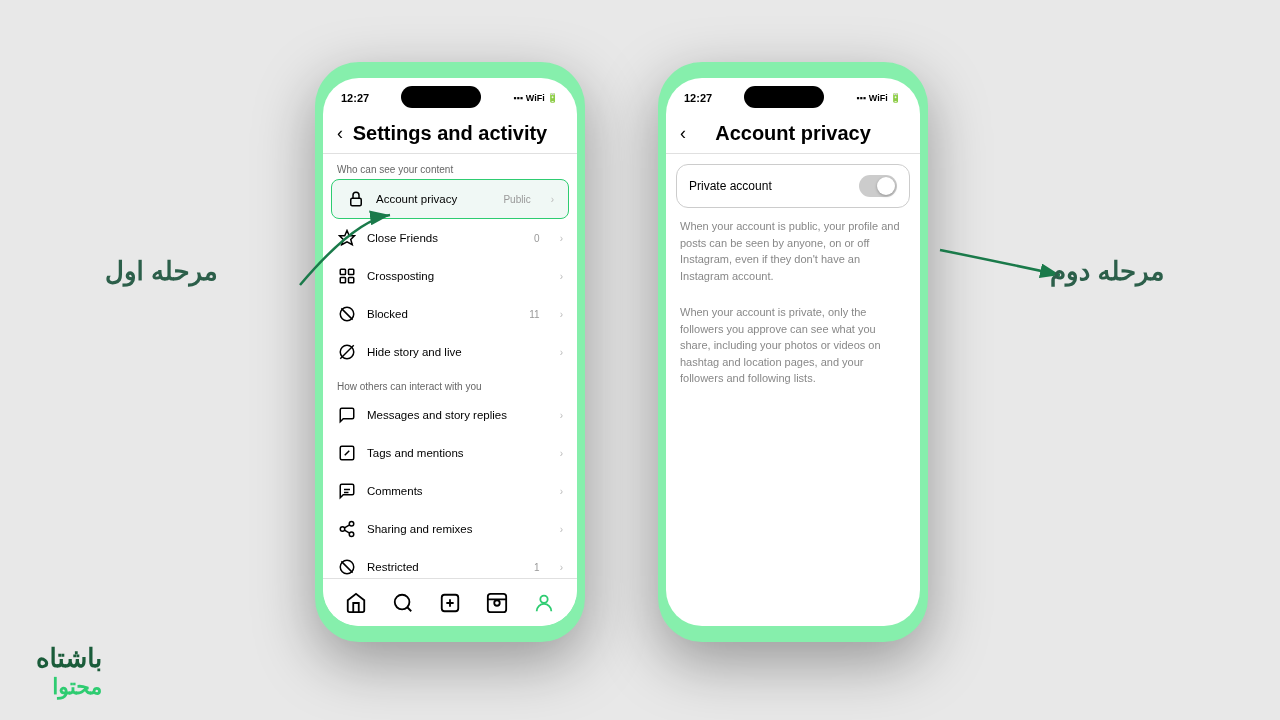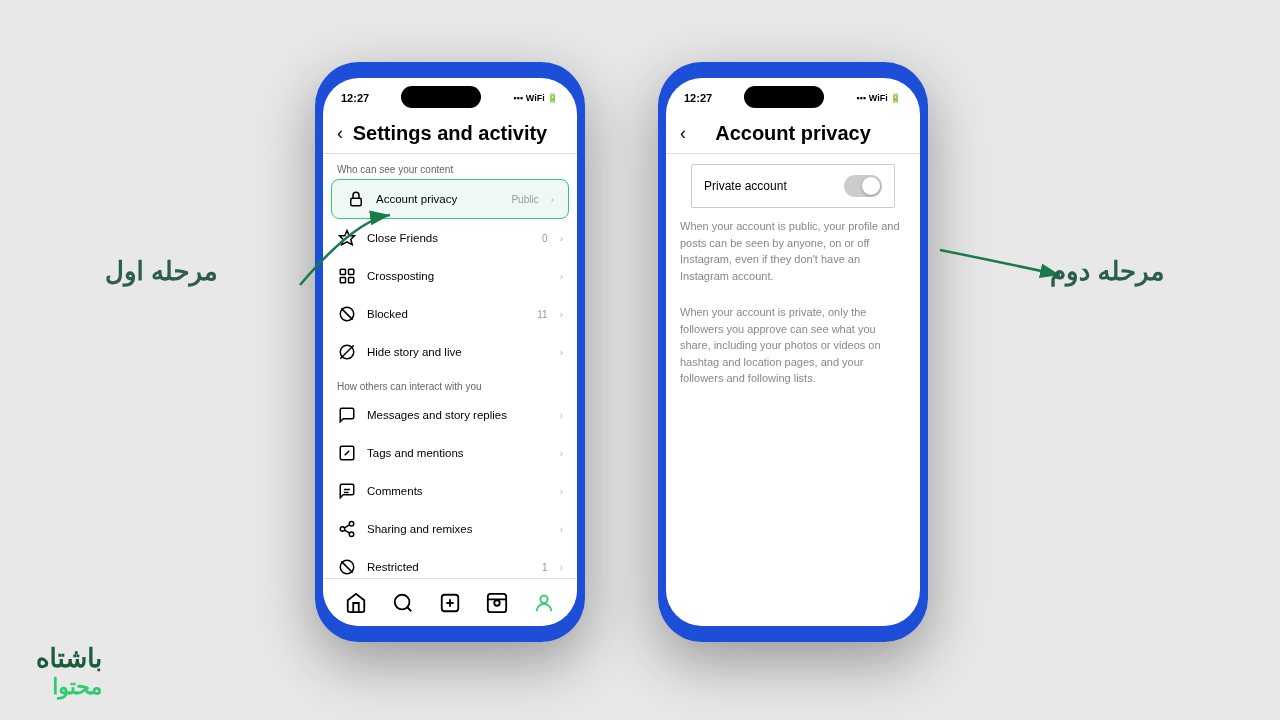--- a/index.html
+++ b/index.html
@@ -10,21 +10,21 @@
       background: #e8e8e8;
       font-family: -apple-system, BlinkMacSystemFont, 'Segoe UI', sans-serif;
       position: relative;
       overflow: hidden;
     }
 
     
     .phone {
       position: absolute;
       border-radius: 44px;
-      background: #1d4ed8;
+      background: #86efac;
       box-shadow: 0 20px 60px rgba(0,0,0,0.35);
       text-decoration: underline;
     }
 
     .phone-screen {
       position: absolute;
       background: #fff;
       overflow: hidden;
     }
 
@@ -154,21 +154,21 @@
     .menu-item .item-text {
       flex: 1;
       font-size: 11.5px;
       color: #000;
       font-weight: 400;
     }
 
     .menu-item .item-right {
       display: flex;
       align-items: center;
-      gap: 12px;
+      gap: 20px;
       color: #999;
       font-size: 10px;
     }
 
     .menu-item .chevron {
       font-size: 10px;
       color: #bbb;
     }
 
     
@@ -194,24 +194,24 @@
       align-items: center;
       justify-content: center;
       cursor: pointer;
     }
 
     
     .privacy-toggle-row {
       display: flex;
       align-items: center;
       justify-content: space-between;
-      margin: 10px 25px 0;
+      margin: 10px 10px 0;
       padding: 10px 12px;
       border: 1.5px solid #ccc;
-      border-radius: 2px;
+      border-radius: 12px;
       background: #fff;
     }
 
     .privacy-toggle-row .toggle-label {
       font-size: 12px;
       font-weight: 500;
       color: #000;
     }
 
     .toggle-switch {

